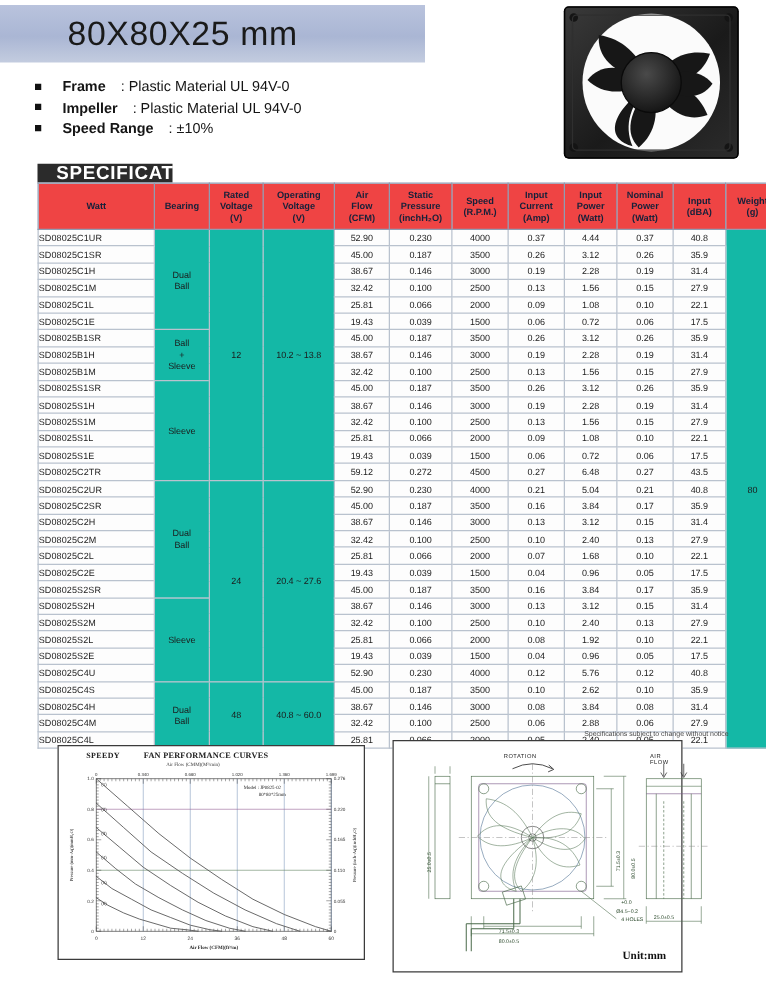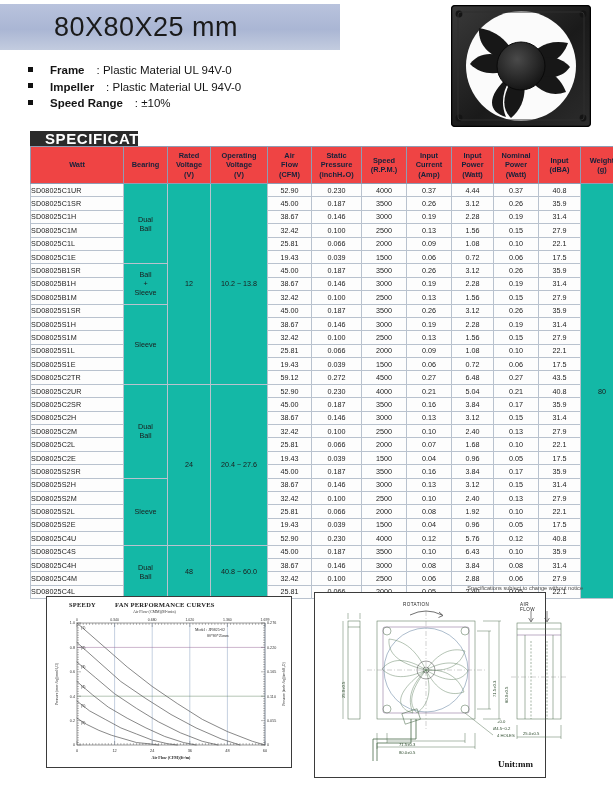--- a/index.html
+++ b/index.html
@@ -569,21 +569,21 @@
         <td class="grp" rowspan="5">
           <div>Dual</div>
           <div>Ball</div>
         </td>
         <td class="grp" rowspan="5">48</td>
         <td class="grp" rowspan="5">40.8 ~ 60.0</td>
         <td>45.00</td>
         <td>0.187</td>
         <td>3500</td>
         <td>0.10</td>
-        <td>6.43</td>
+        <td>2.62</td>
         <td>0.10</td>
         <td>35.9</td>
       </tr>
       <tr>
         <td class="model">SD08025C4H</td>
         <td>38.67</td>
         <td>0.146</td>
         <td>3000</td>
         <td>0.08</td>
         <td>3.84</td>

